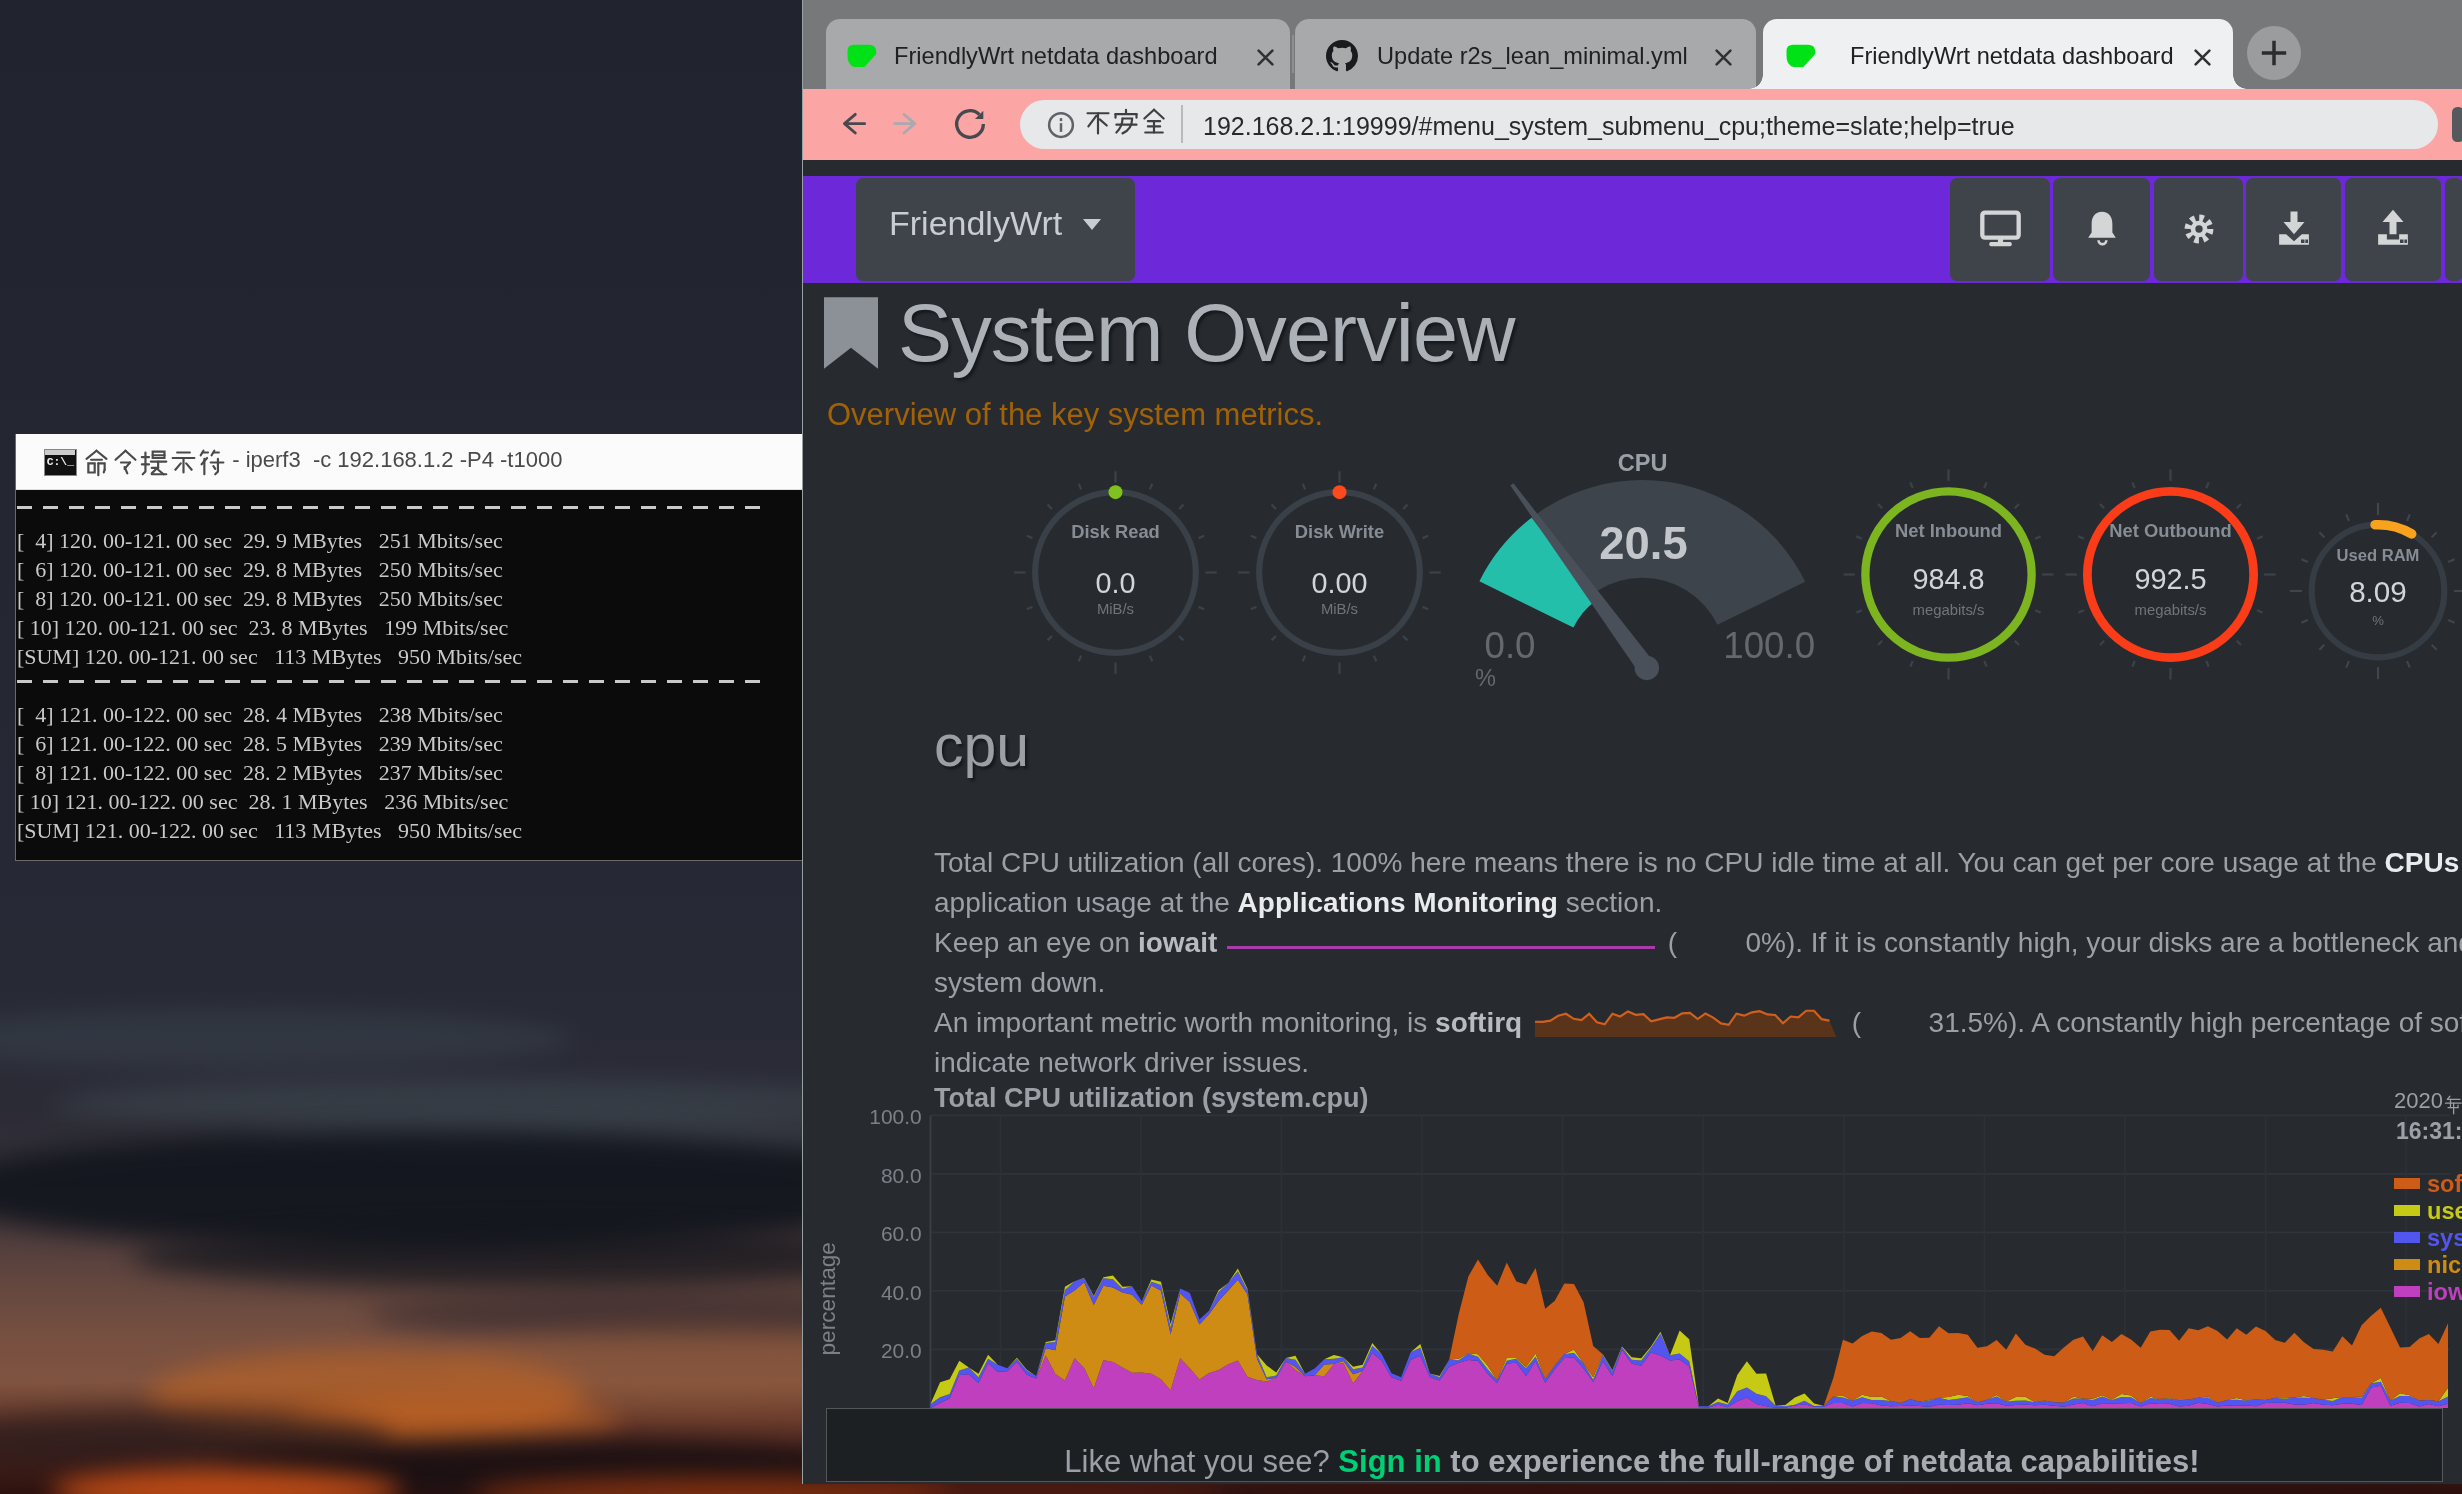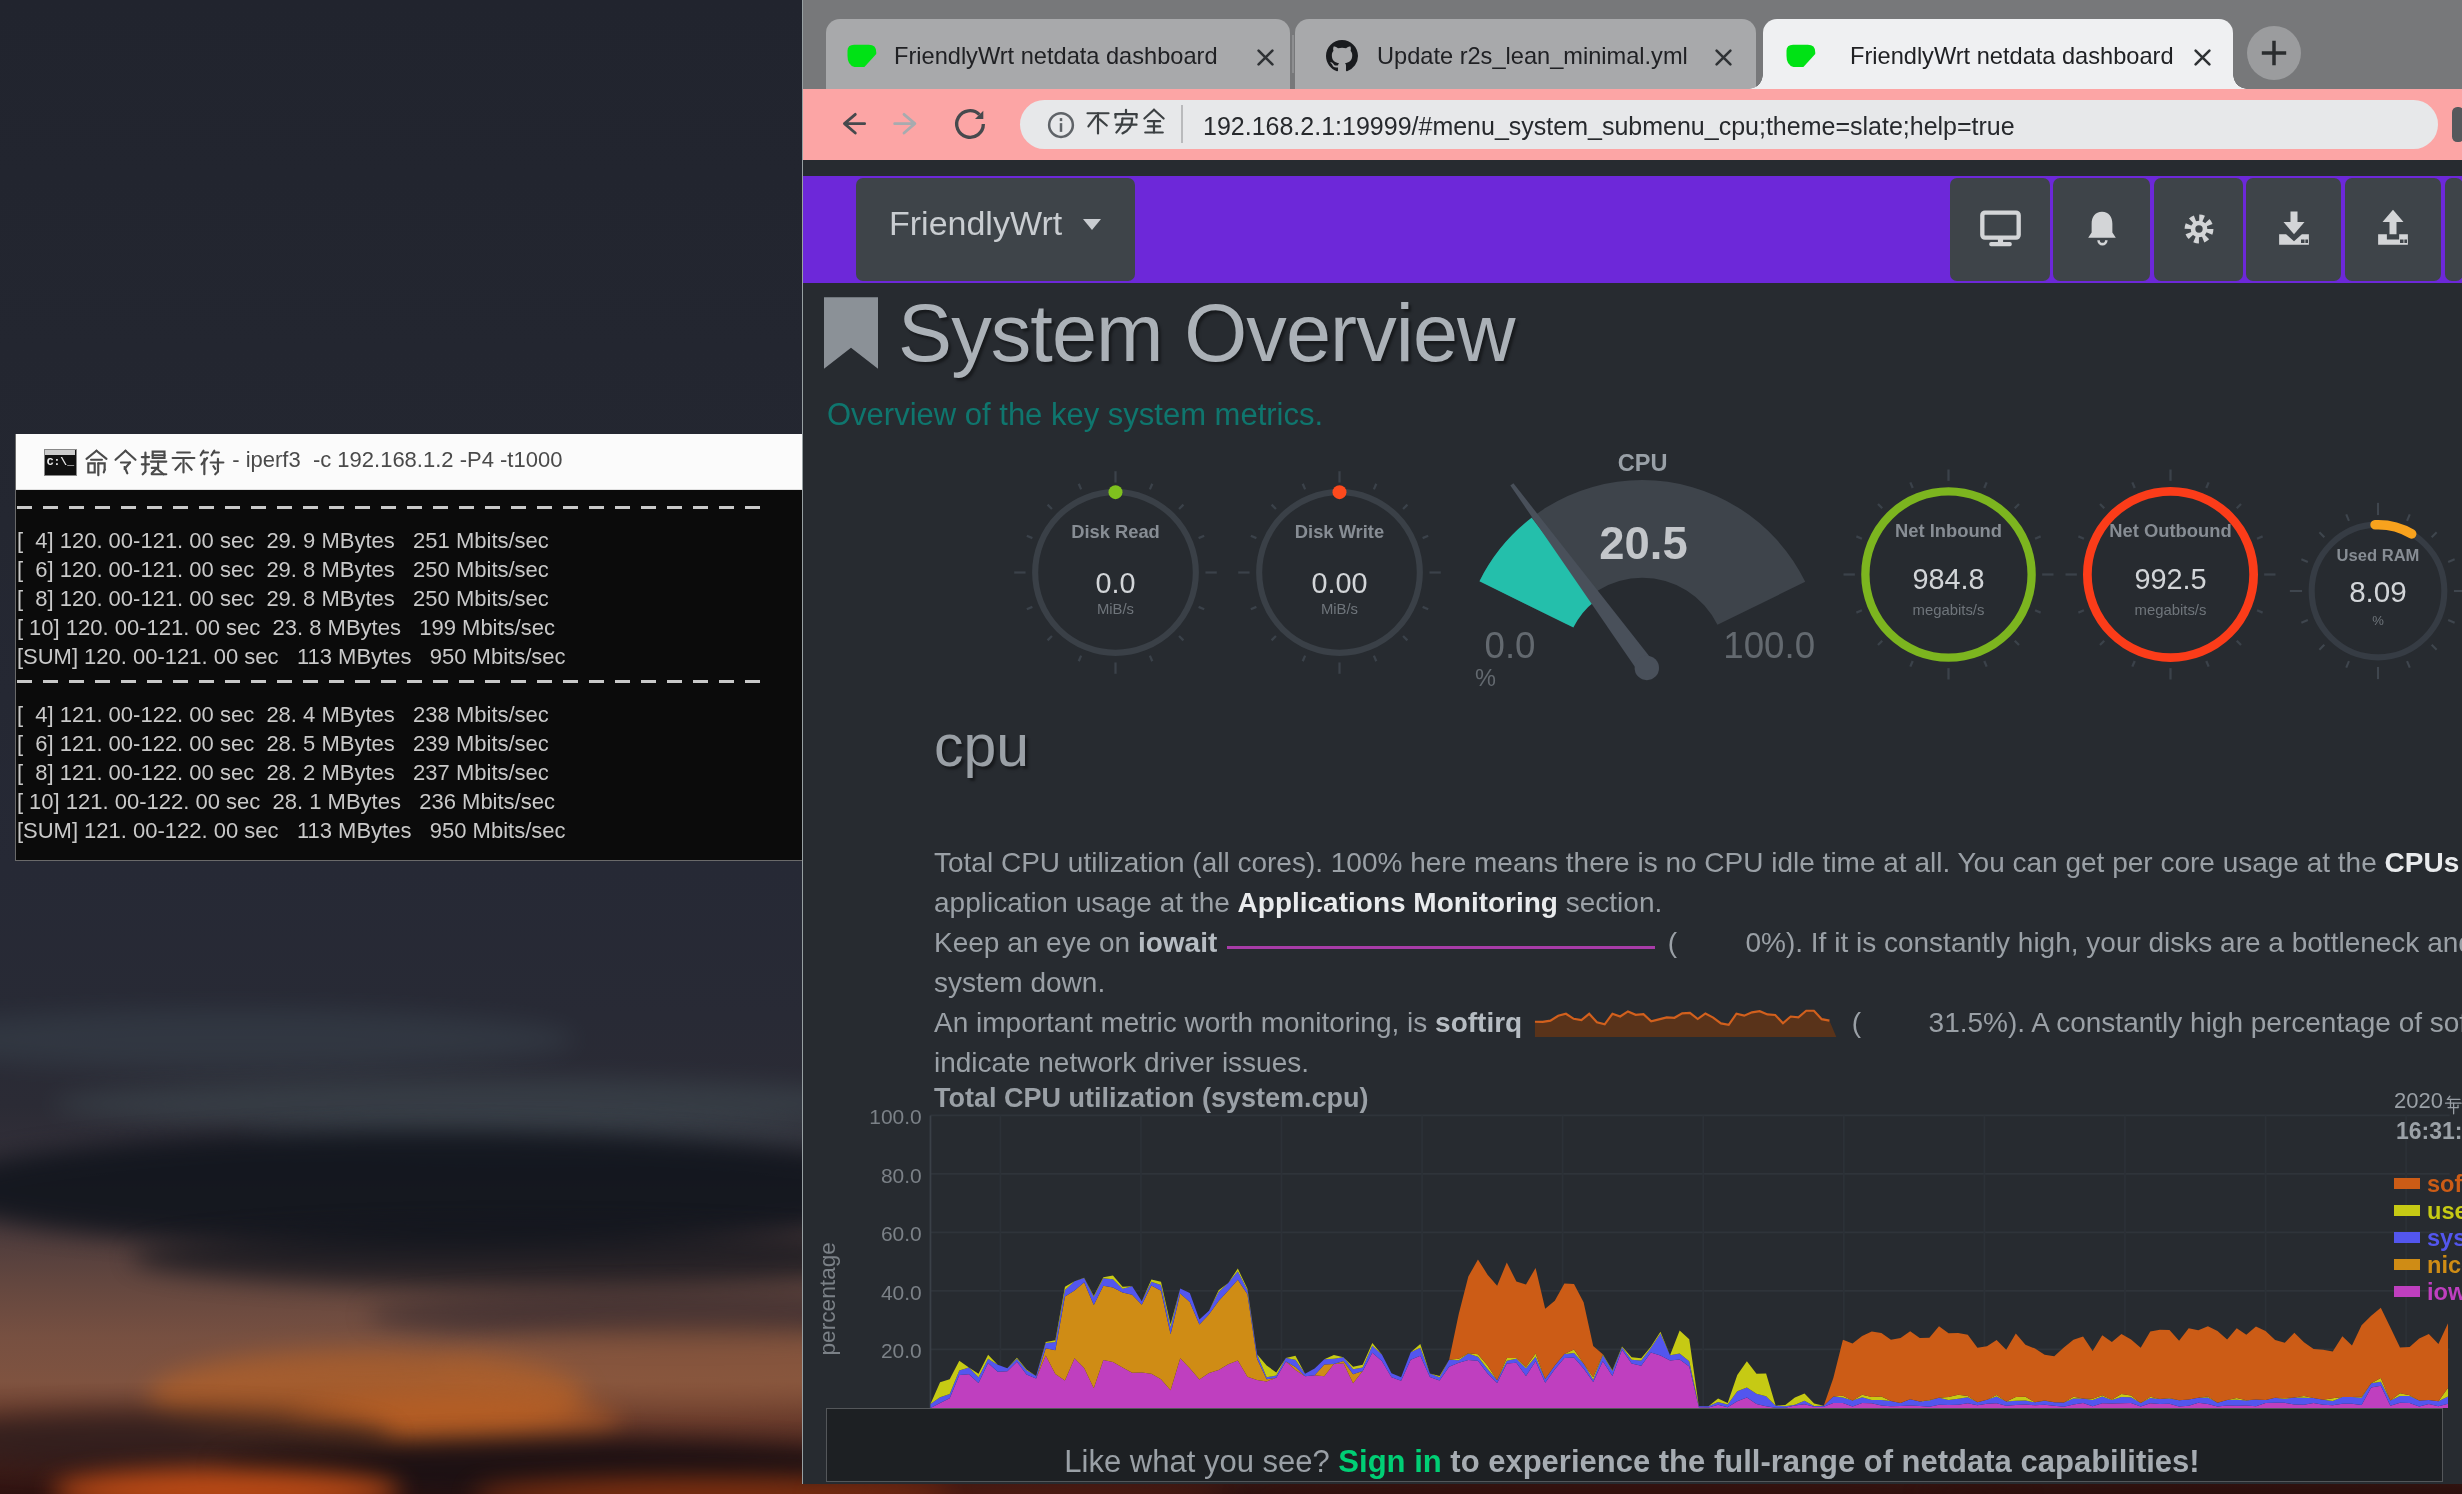--- a/index.html
+++ b/index.html
@@ -4,42 +4,42 @@
 html,body {width:2462px;height:1494px;overflow:hidden;font-family:"Liberation Sans",sans-serif}
 #desk {position:absolute;inset:0;background:
  linear-gradient(180deg,#21242e 0%,#242731 35%,#262935 58%,#282a35 68%,#2b2b35 74%,#343039 78%,#4a3a3c 82%,#64473f 86%,#775041 89.5%,#7f5340 92.5%,#6a3c2c 95%,#43201a 97.5%,#2e1210 100%);}
 .cl {position:absolute;border-radius:50%;filter:blur(12.2px)}
 #term {position:absolute;left:15px;top:434px;width:790px;height:427px;background:#0b0b0b;border:1.7px solid #6a6a6a;border-top:none}
 #ttl {position:absolute;left:0;top:0;width:100%;height:56px;background:#fbfbfb;border-bottom:0.9px solid #e0e0e0}
 #ttxt {position:absolute;left:66px;top:13px;font-size:22px;color:#4a4a4a}
 #ticon {position:absolute;left:28px;top:15px;width:33px;height:27px;background:#111;border:1.7px solid #888;}
 #ticon:before {content:"";position:absolute;left:0;top:0;width:30px;height:5.2px;background:#ccc}
 #ticon:after {content:"C:\\_";position:absolute;left:1.7px;top:6.1px;color:#eee;font:bold 11.4px "Liberation Mono",monospace}
-#tbody {position:absolute;left:0.9px;top:63px;font-family:Liberation Sans, sans-serif;font-size:22px;color:#c9c9c9;white-space:pre}
+#tbody {position:absolute;left:0.9px;top:63px;font-family:Liberation Serif, serif;font-size:22px;color:#c9c9c9;white-space:pre}
 .tl {height:29px;line-height:29px}
 .dash {height:29px;margin-top:0;position:relative}
 .dash:before {content:"";position:absolute;left:0;top:8.7px;width:744px;height:3.5px;
  background:repeating-linear-gradient(90deg,#c9c9c9 0 15px,transparent 15px 26px)}
 #browser {position:absolute;left:802px;top:0;width:1660px;height:1484px;background:#272b30;border-left:1.7px solid #97a0a2}
 #tabstrip {position:absolute;left:0;top:0;width:100%;height:89px;background:#77787a}
 .tab {position:absolute;top:19px;height:70px;background:#a8a9ab;border-radius:14px 14px 0 0}
 .tabttl {position:absolute;left:84px;top:23.6px;font-size:23.6px;color:#202124;white-space:nowrap;overflow:hidden}
 #tab3 {background:#eff0f2}
 #tab3:before {content:"";position:absolute;left:-14px;bottom:0;width:14px;height:14px;background:radial-gradient(circle at 0 0,transparent 13.5px,#eff0f2 14px)}
 #tab3:after {content:"";position:absolute;right:-14px;bottom:0;width:14px;height:14px;background:radial-gradient(circle at 14px 0,transparent 13.5px,#eff0f2 14px)}
 #plus {position:absolute;left:1444px;top:26px;width:54px;height:54px;border-radius:50%;background:#9b9c9e}
 #toolbar {position:absolute;left:0;top:89px;width:100%;height:71px;background:#fca5a5}
 #pill {position:absolute;left:217px;top:11.4px;width:1418px;height:49px;border-radius:24.4px;background:#e7e8ea}
 #urltxt {position:absolute;left:400px;top:23px;font-size:25px;color:#27292d}
 #navbar {position:absolute;left:0;top:176px;width:100%;height:107px;background:#6d28d9}
 .ncell {position:absolute;top:1.7px;height:103px;background:#3e4449;border-radius:7px}
 #brand {position:absolute;left:86px;top:28px;font-size:34px;color:#c9cdd1}
 .caret {display:inline-block;width:0;height:0;border-left:9.6px solid transparent;border-right:9.6px solid transparent;border-top:11.4px solid #c9cdd1;margin-left:21px;vertical-align:5.2px}
 #h1 {position:absolute;left:898px;top:287px;font-size:81px;color:#abb1b7;text-shadow:2.6px 2.6px 2.6px rgba(0,0,0,.4);letter-spacing:-0.9px}
-#sub {position:absolute;left:827px;top:397px;font-size:31px;color:#0f766e}
+#sub {position:absolute;left:827px;top:397px;font-size:31px;color:#a16207}
 #h2cpu {position:absolute;left:934px;top:712px;font-size:59px;color:#9aa0a6;text-shadow:2.6px 2.6px 2.6px rgba(0,0,0,.4)}
 #para {position:absolute;left:934px;top:843px;font-size:28px;line-height:40px;color:#9aa0a6;white-space:nowrap}
 #para b.w {color:#e9ebed}
 #para b.g {color:#b6bcc2}
 .iline {display:inline-block;width:428px;height:2.6px;background:#a83ca8;vertical-align:3.5px;margin:0 5.2px 0 1.7px}
 .numgap {display:inline-block;width:84px;text-align:right}
 .numgap2 {display:inline-block;width:122px;text-align:right}
 #ctitle {position:absolute;left:934px;top:1083px;font-size:27px;font-weight:bold;color:#9aa0a6}
 #cdate {position:absolute;left:2394px;top:1088px;font-size:22px;color:#9aa0a6;white-space:nowrap}
 #ctime {position:absolute;left:2396px;top:1118px;font-size:23px;font-weight:bold;color:#9ba1a7;white-space:nowrap}

